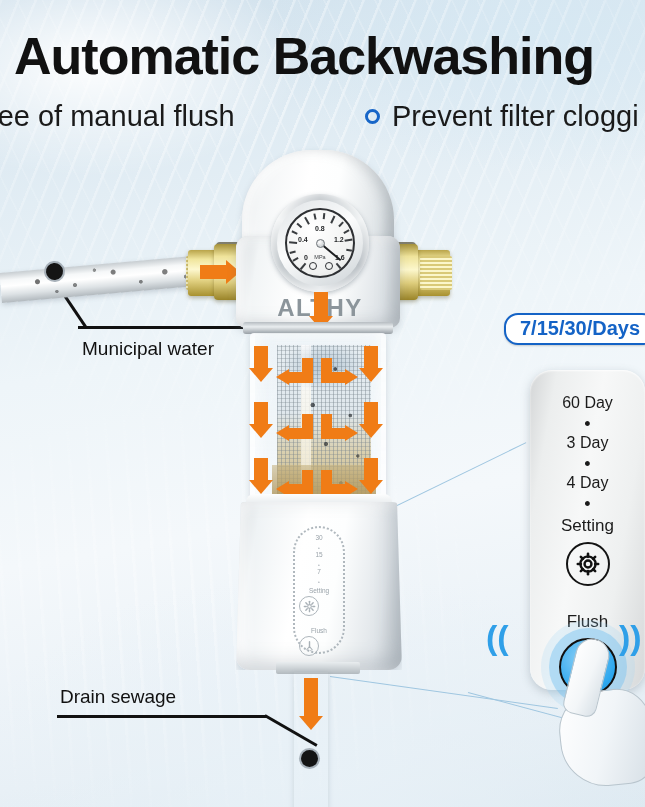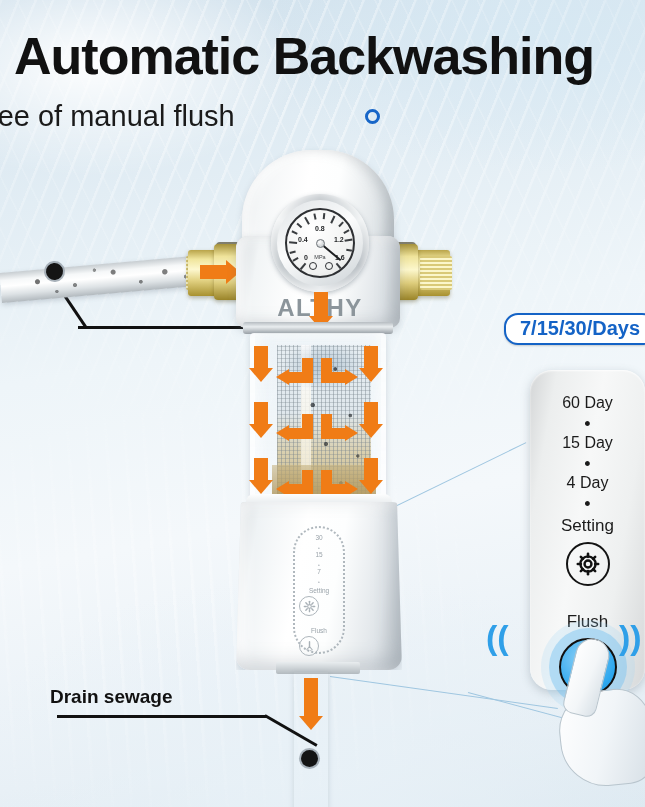--- a/index.html
+++ b/index.html
@@ -235,31 +235,32 @@
   <div class="ripples"></div>
   <div class="ripples2"></div>
 
   <div class="title">Automatic Backwashing</div>
 
   <div class="sub-left">
     <span>ree of manual flush</span>
   </div>
 
   <div class="sub-right">
-    <span class="bullet-o"></span>
+    <span class="bullet-o"></span><span>Prevent filter cloggi</span>
   </div>
 
   <div class="days-pill">7/15/30/Days</div>
 
   <div class="leader" style="left:78px;top:326px;width:192px;height:2.5px;"></div>
   <div class="leader" style="left:64px;top:293px;width:40px;height:2.5px;transform:rotate(56deg);transform-origin:0 50%;"></div>
+  <div class="lead-label" style="left:82px;top:338px;">Municipal water</div>
 
   <div class="leader" style="left:57px;top:715px;width:210px;height:2.5px;"></div>
   <div class="leader" style="left:265px;top:714px;width:60px;height:2.5px;transform:rotate(30deg);transform-origin:0 50%;"></div>
-  <div class="lead-label" style="left:50px;top:686px;font-weight:bold;">Drain sewage</div>
+  <div class="lead-label" style="left:60px;top:686px;">Drain sewage</div>
 
   <div class="conn" style="left:350px;top:528px;width:196px;transform:rotate(-26deg);"></div>
   <div class="conn" style="left:330px;top:676px;width:230px;transform:rotate(8deg);"></div>
   <div class="conn" style="left:468px;top:692px;width:190px;transform:rotate(15deg);"></div>
 
   <div class="device">
 
     <div class="pipe-in"></div>
     <div class="pipe-hole"></div>
 
@@ -425,21 +426,21 @@
     <div class="arw arw-down" style="left:108px;top:528px;">
       <div class="shaft" style="height:38px;"></div>
         <div class="head"></div>
     </div>
     <div class="drain-hole"></div>
   </div>
 
   <div class="callout">
     <div class="c-row" style="top:24px;">60 Day</div>
     <div class="c-dot" style="top:51px;">•</div>
-    <div class="c-row" style="top:64px;">15 Day</div>
+    <div class="c-row" style="top:64px;">3 Day</div>
     <div class="c-dot" style="top:91px;">•</div>
     <div class="c-row" style="top:104px;">4 Day</div>
     <div class="c-dot" style="top:131px;">•</div>
 
     <div class="c-row" style="top:146px;font-size:17px;">Setting</div>
     <div class="gear-btn" style="top:172px;">
       <svg viewBox="0 0 24 24" width="26" height="26" aria-hidden="true">
         <circle cx="12" cy="12" r="3.2" fill="none" stroke="#111" stroke-width="2.2"></circle>
         <circle cx="12" cy="12" r="7" fill="none" stroke="#111" stroke-width="2.2"></circle>
         <g stroke="#111" stroke-width="2.4" stroke-linecap="round">

